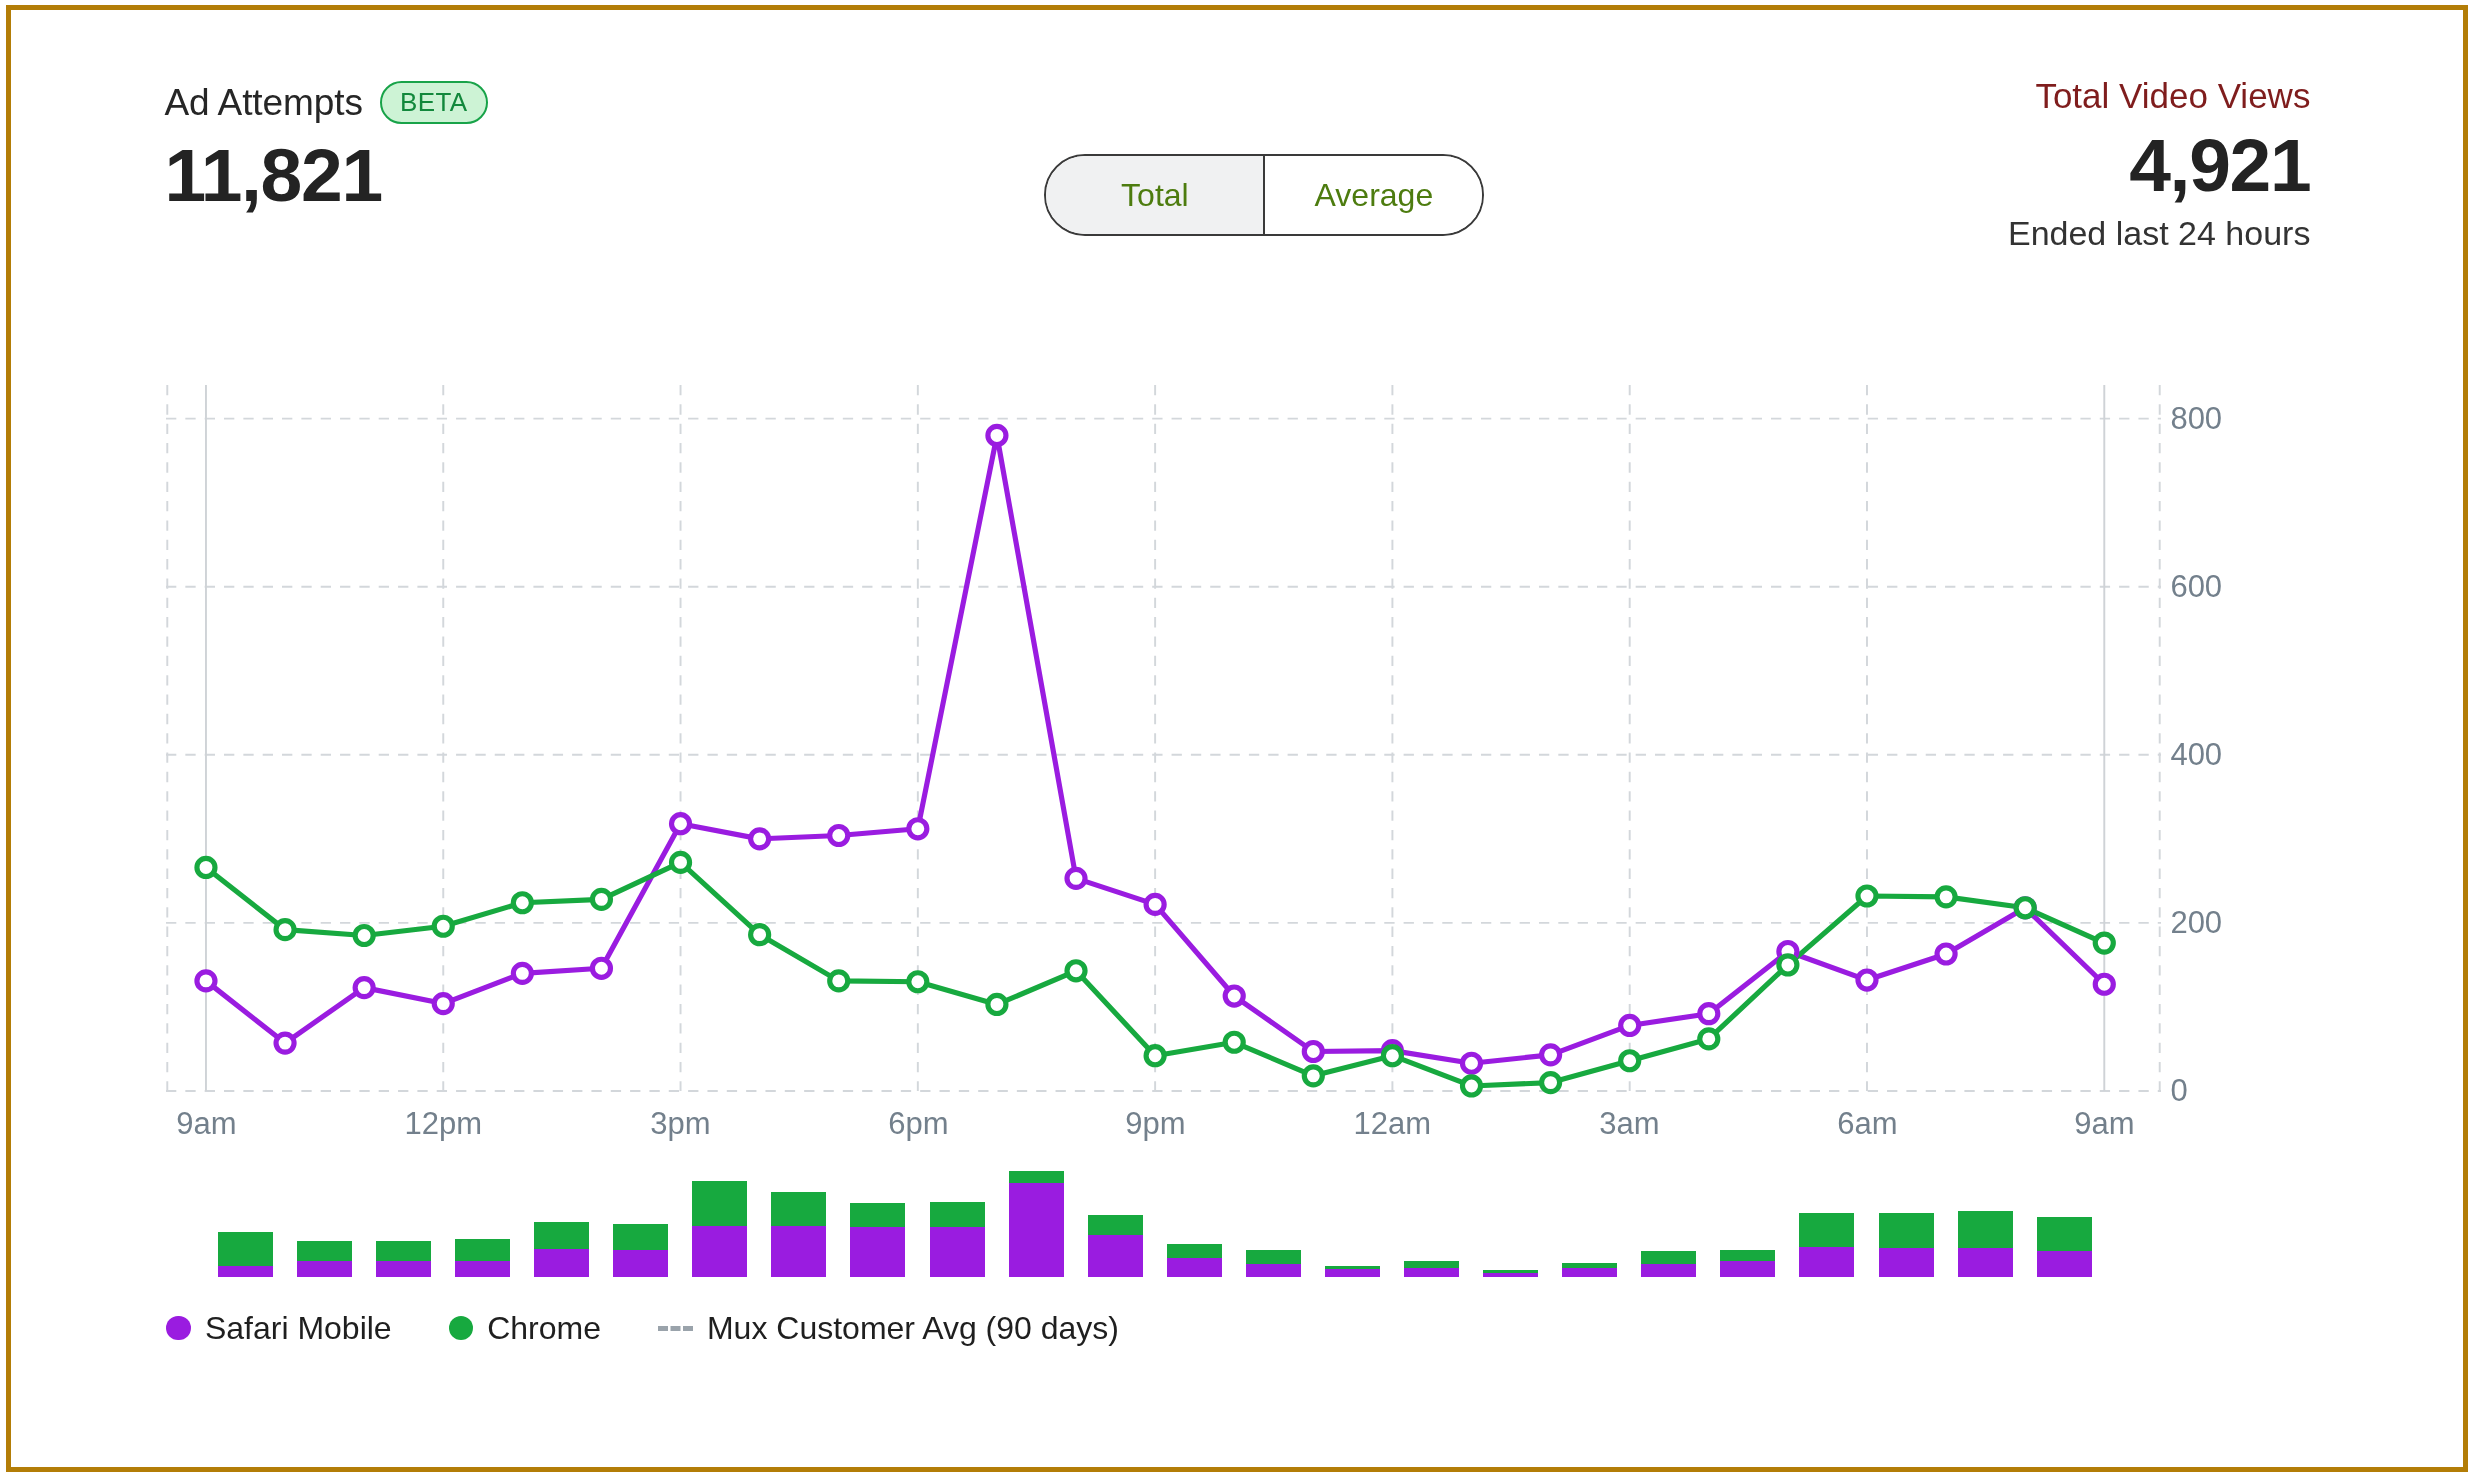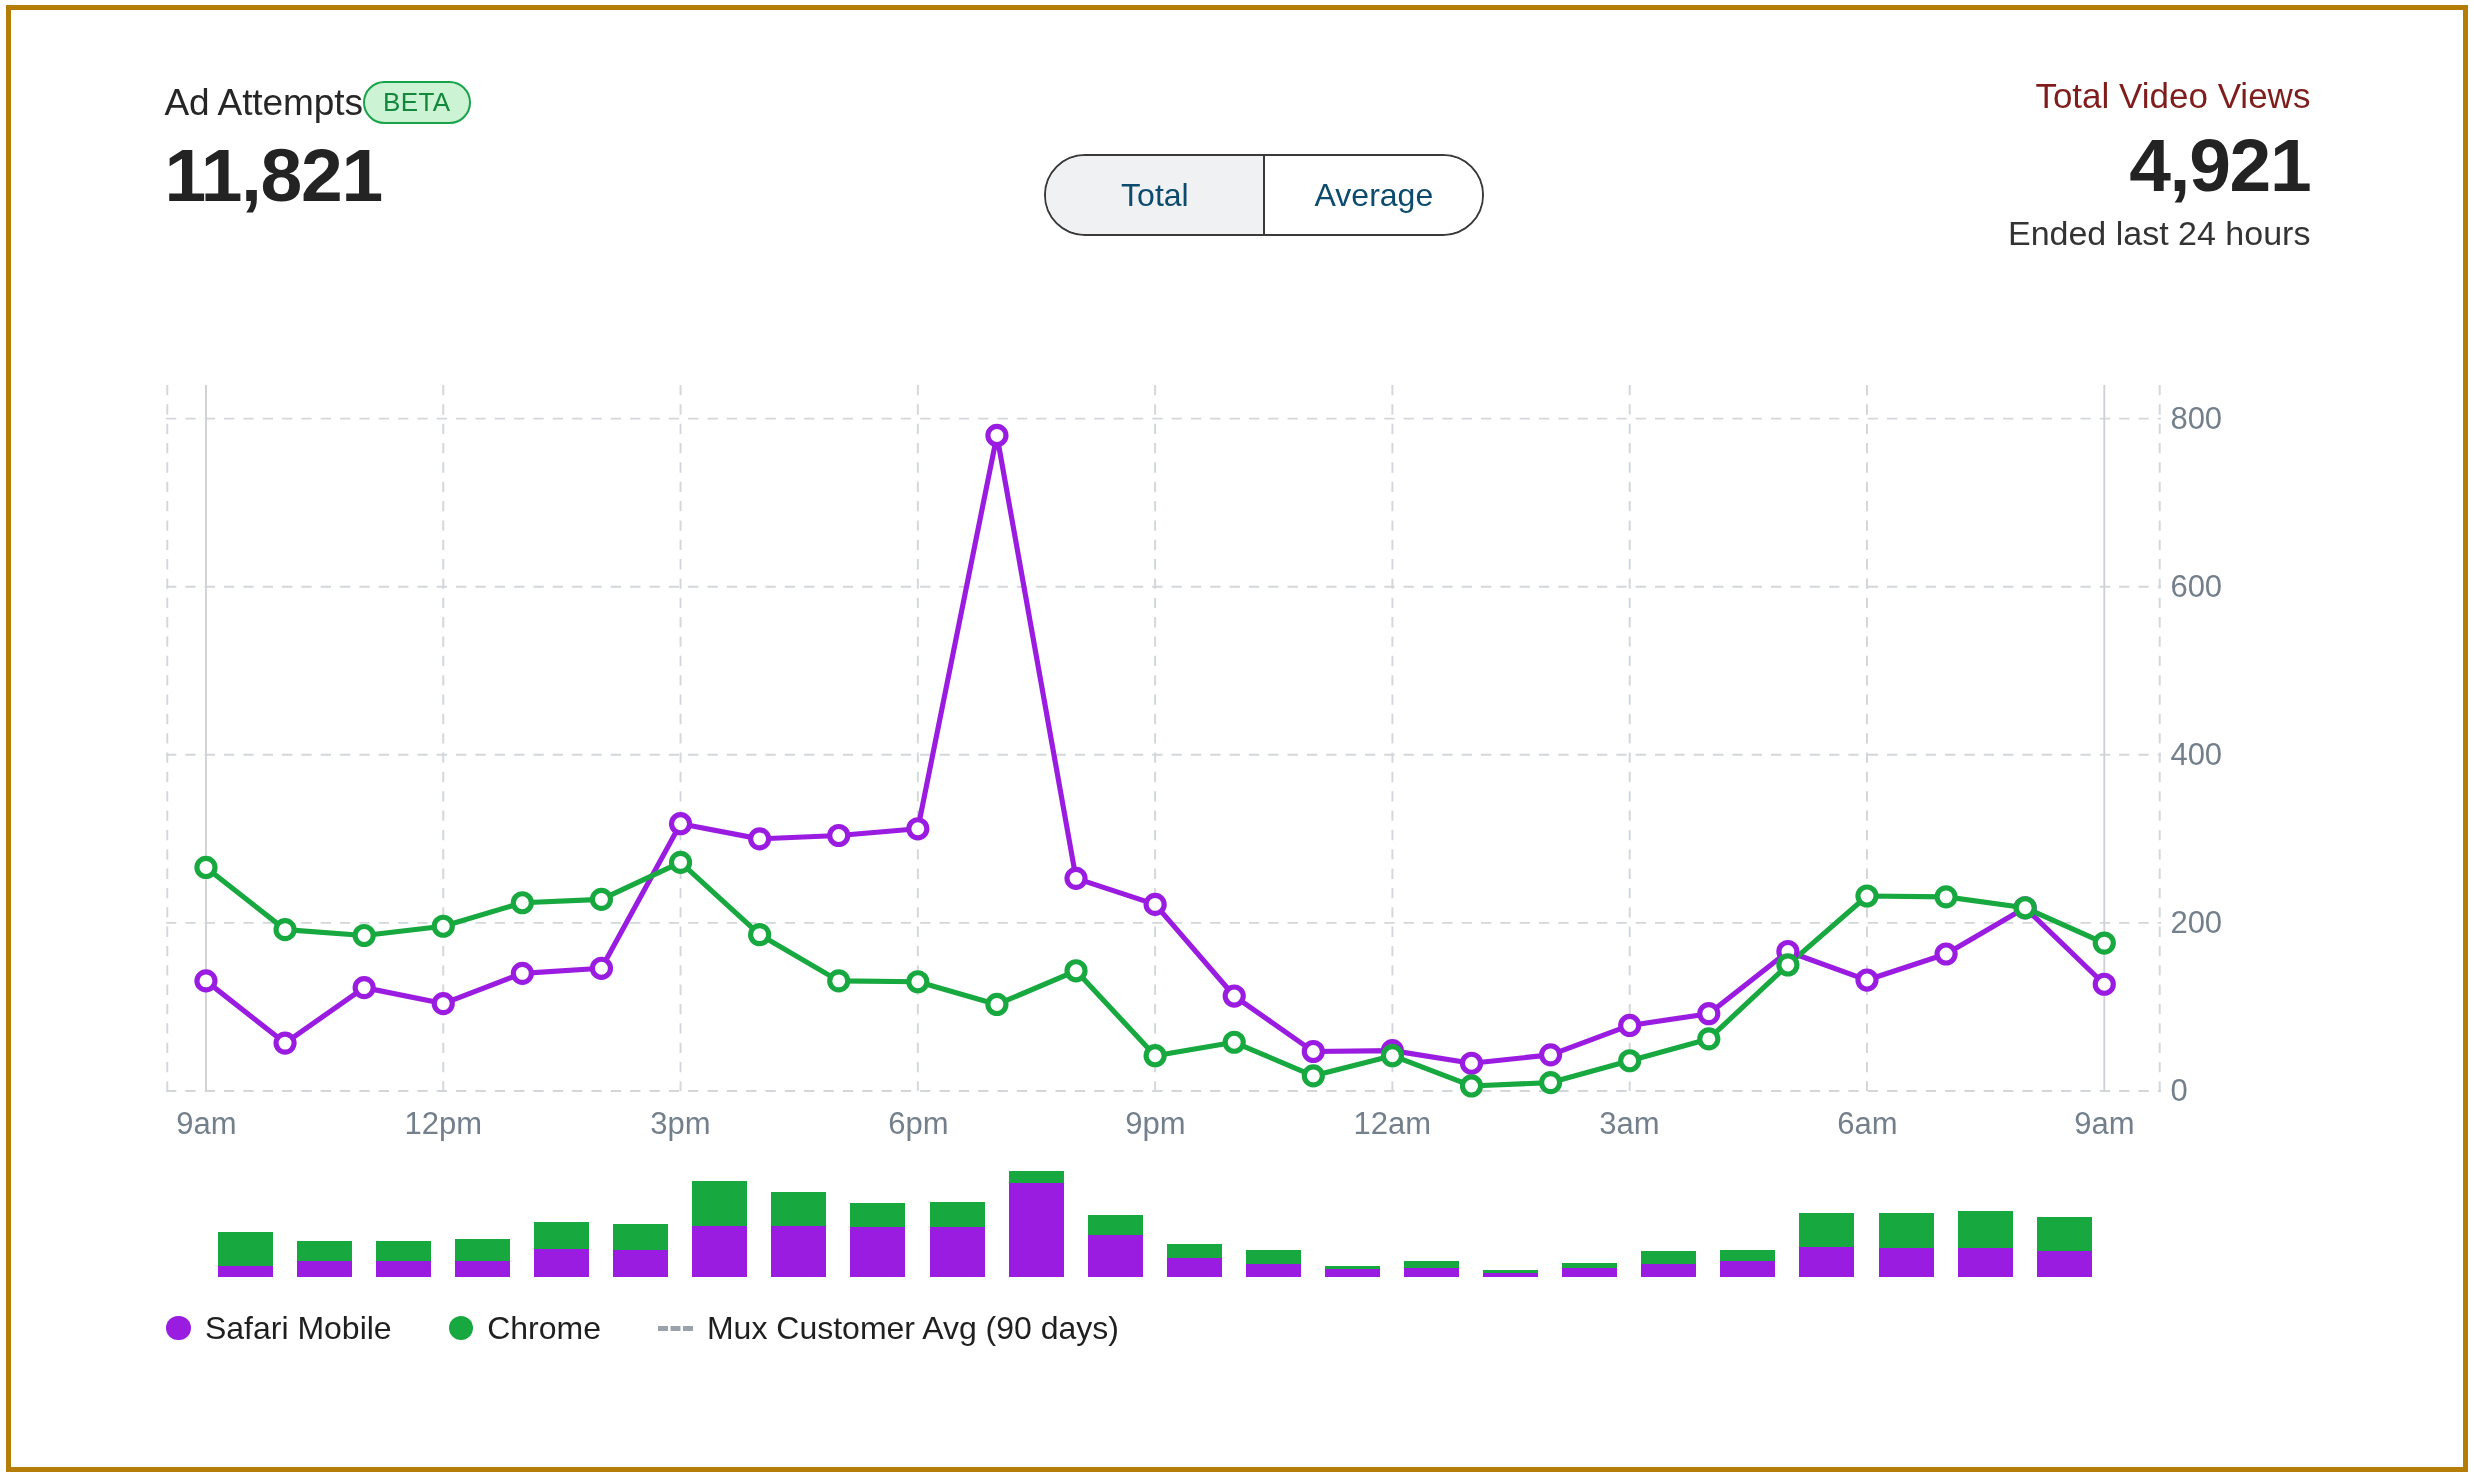--- a/index.html
+++ b/index.html
@@ -40,20 +40,21 @@
   
   .header-left {
     position: absolute;
     left: 153px;
     top: 68px;
     width: 773px;
   }
   .metric-title-row {
     display: flex;
     align-items: center;
+    gap: 17px;
     height: 49px;
   }
   .metric-title {
     font-size: 37px;
     color: #262626;
     letter-spacing: -0.1px;
     line-height: 1;
     white-space: nowrap;
   }
   .beta-badge {
@@ -120,21 +121,21 @@
     display: flex;
     overflow: hidden;
     box-sizing: border-box;
   }
   .toggle-seg {
     flex: 1;
     display: flex;
     align-items: center;
     justify-content: center;
     font-size: 32px;
-    color: #0c4a6e;
+    color: #4d7c0f;
     background: #ffffff;
     cursor: pointer;
     user-select: none;
   }
   .toggle-seg.active {
     background: #f0f1f2;
     border-right: 2.6px solid #3a3a3a;
   }
 
   

